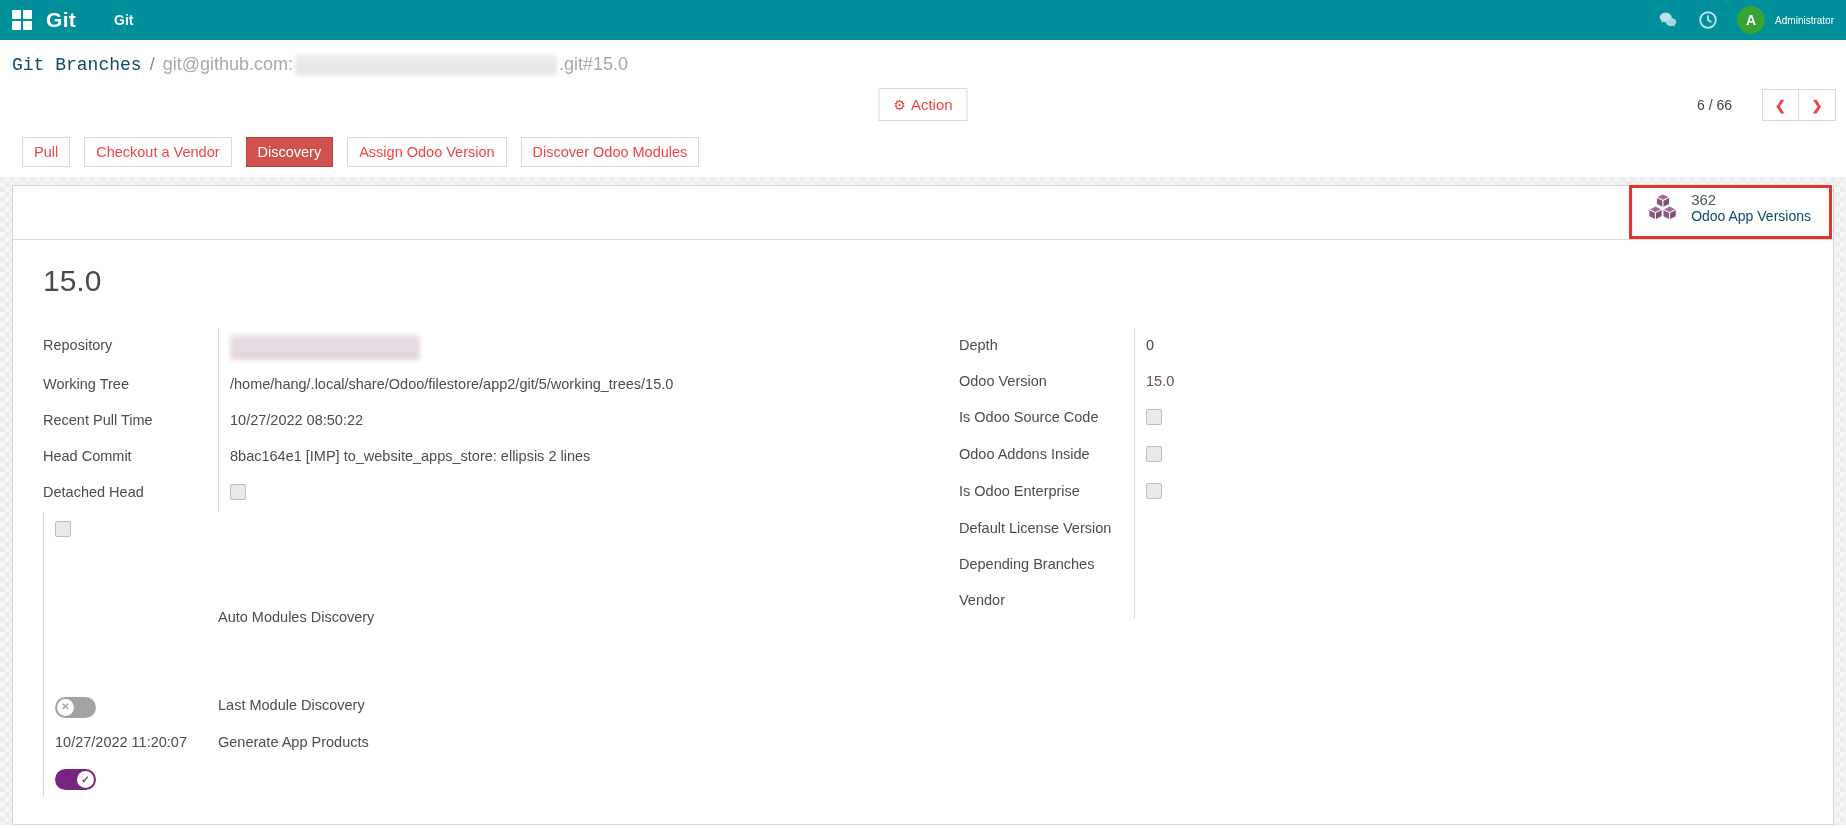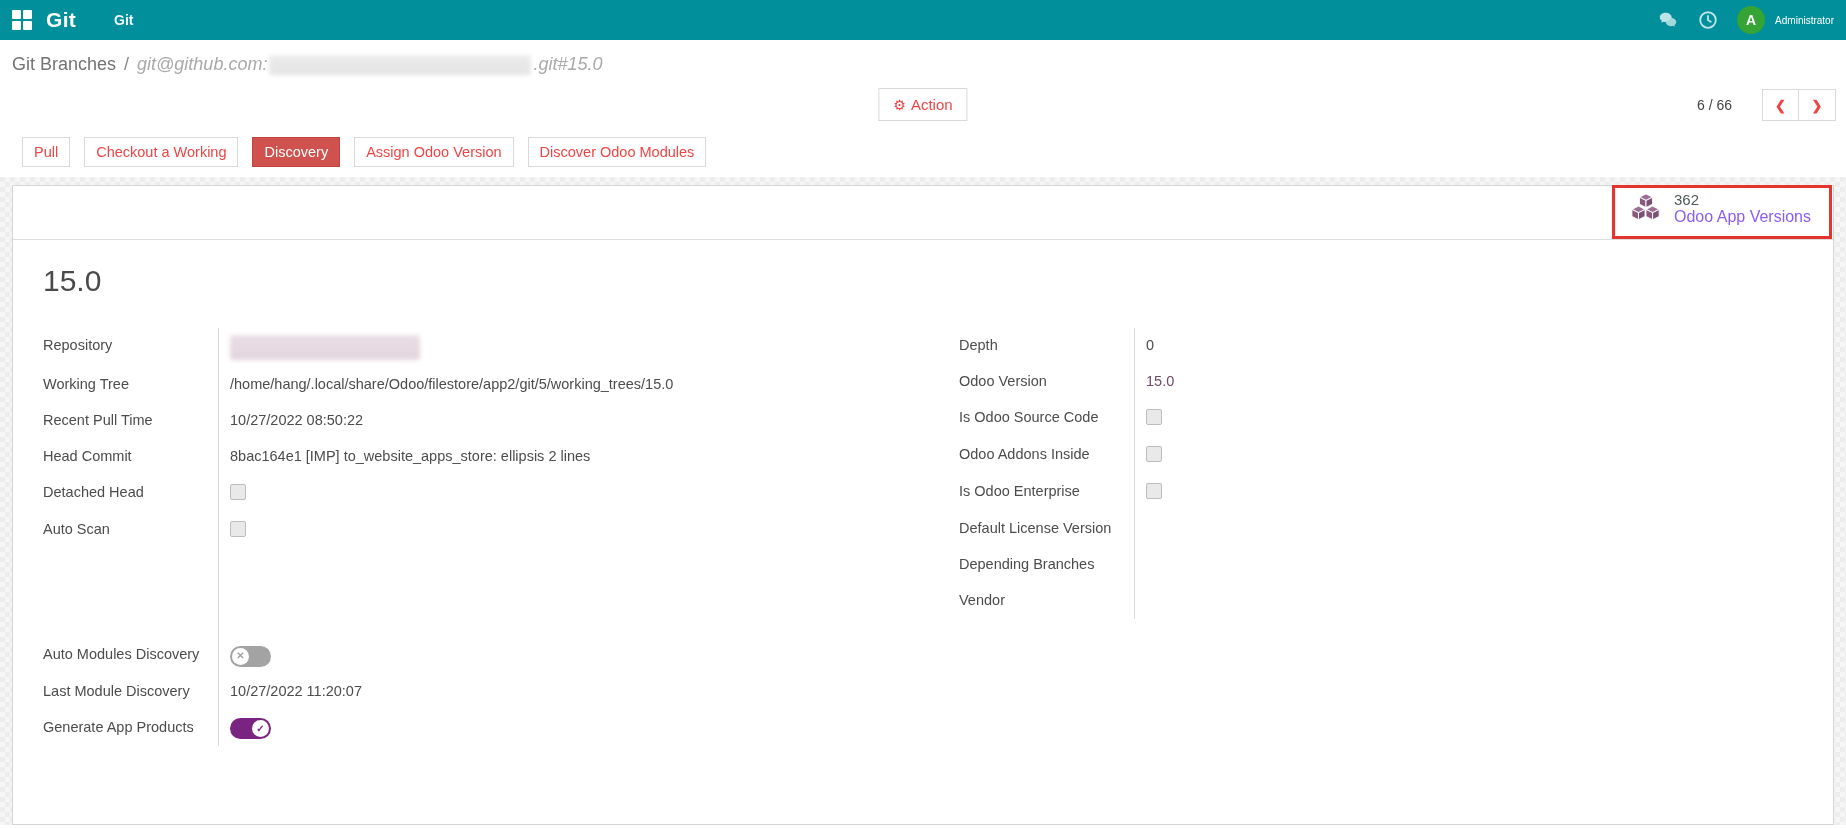--- a/index.html
+++ b/index.html
@@ -20,23 +20,23 @@
   .brand{ font-size:21px; font-weight:bold; margin:0 28px 0 14px; letter-spacing:.3px; }
   .nav-menu-item{ font-size:14px; font-weight:bold; padding:0 10px; opacity:.95; cursor:pointer; }
   .nav-right{ margin-left:auto; display:flex; align-items:center; gap:18px; }
   .nav-ico{ width:22px; height:22px; opacity:.85; cursor:pointer; }
   .avatar{ width:28px; height:28px; border-radius:50%; background:#35A435; color:#fff;
     display:flex; align-items:center; justify-content:center; font-size:14px; font-weight:bold; }
   .user-name{ font-size:10px; margin-left:-8px;text-align:right; }
 
   
   .breadcrumb-bar{ background:#fff; padding:14px 12px 8px; display:flex; align-items:center; font-size:18px; }
-  .bc-link{ color:#737373; cursor:pointer; }
+  .bc-link{ color:#0c4a6e; cursor:pointer;font-family:Liberation Mono, monospace; }
   .bc-sep{ color:#888; margin:0 8px; }
-  .bc-muted{ color:#a9a9a9;font-style:italic; }
+  .bc-muted{ color:#a9a9a9; }
   .blur-block{ display:inline-block; vertical-align:middle; border-radius:3px; filter:blur(2px); }
   .bc-blur{ width:262px; height:20px; background:linear-gradient(#ececec,#e4e4e4); margin:0 2px; }
 
   
   .control-row{ position:relative; height:48px; background:#fff; }
   .btn{ background:#fff; border:1px solid #d9d9d9; color:#ef4444; font-size:14px;
     padding:6px 12px; cursor:pointer; font-family:inherit; }
   .action-btn{ position:absolute; left:50%; transform:translateX(-50%); top:5px;
     font-size:15px; padding:7px 14px; }
   .action-btn .gear{ margin-right:5px; font-size:14px; }
@@ -59,21 +59,21 @@
     background-size:10px 10px;
   }
   .sheet{ background:#fff; border:1px solid #d5d5d5; height:100%; }
   .statbar{ height:54px; border-bottom:1px solid #ddd; display:flex; justify-content:flex-end; }
   .stat-annot{ border:3px solid #E5342C; height:54px; margin:-1px 1px 0 0; display:flex; }
   .stat-btn{ display:flex; align-items:center; gap:12px; padding:4px 18px 12px 14px;
     background:#fff; cursor:pointer; border-left:1px solid #eee; }
   .stat-icon{ width:32px; height:32px; }
   .stat-text{ display:flex; flex-direction:column; line-height:17px; }
   .stat-value{ font-size:15px; color:#4e5a5a; font-weight:500; }
-  .stat-label{ font-size:16px; color:#8b5cf6; }
+  .stat-label{ font-size:14px; color:#0c4a6e; }
 
   .sheet-body{ padding:24px 16px 0; }
   .record-title{ font-size:30px; font-weight:500; color:#4a4a4a; padding-left:14px; margin-bottom:30px; }
 
   .form-grid{ display:grid; grid-template-columns:1fr 1fr; }
   .fgroup{ display:grid; grid-template-columns:175px 1fr; align-content:start; }
   .fgroup.right{ margin-left:36px; margin-right:120px; }
   .fgroup.left{ padding-left:14px; }
   .flabel{ padding:7px 12px 7px 0; font-size:14.5px; color:#4c4c4c; line-height:20px; min-height:36px; }
   .fvalue{ border-left:1px solid #d8d8d8; padding:7px 0 7px 11px; font-size:14.5px;
@@ -142,21 +142,21 @@
         </button>
       <button class="btn pager-btn">
           <span>❯</span>
         </button>
     </span>
   </div>
 </div>
 
 <div class="wf-row">
   <button class="btn wf-btn">Pull</button>
-  <button class="btn wf-btn">Checkout a Working</button>
+  <button class="btn wf-btn">Checkout a Vendor</button>
   <button class="btn wf-btn danger">Discovery</button>
   <button class="btn wf-btn">Assign Odoo Version</button>
   <button class="btn wf-btn">Discover Odoo Modules</button>
 </div>
 
 <div class="content">
   <div class="sheet">
 
     <div class="statbar">
       <div class="stat-annot">
@@ -206,21 +206,20 @@
           <div class="fvalue">10/27/2022 08:50:22</div>
 
           <div class="flabel">Head Commit</div>
           <div class="fvalue">8bac164e1 [IMP] to_website_apps_store: ellipsis 2 lines</div>
 
           <div class="flabel">Detached Head</div>
           <div class="fvalue">
             <span class="o-checkbox"></span>
           </div>
 
-          <div class="flabel">Auto Scan</div>
           <div class="fvalue">
             <span class="o-checkbox"></span>
           </div>
 
           <div class="flabel spacer-row"></div>
           <div class="fvalue spacer-row"></div>
 
           <div class="flabel">Auto Modules Discovery</div>
           <div class="fvalue">
             <span class="toggle off">

